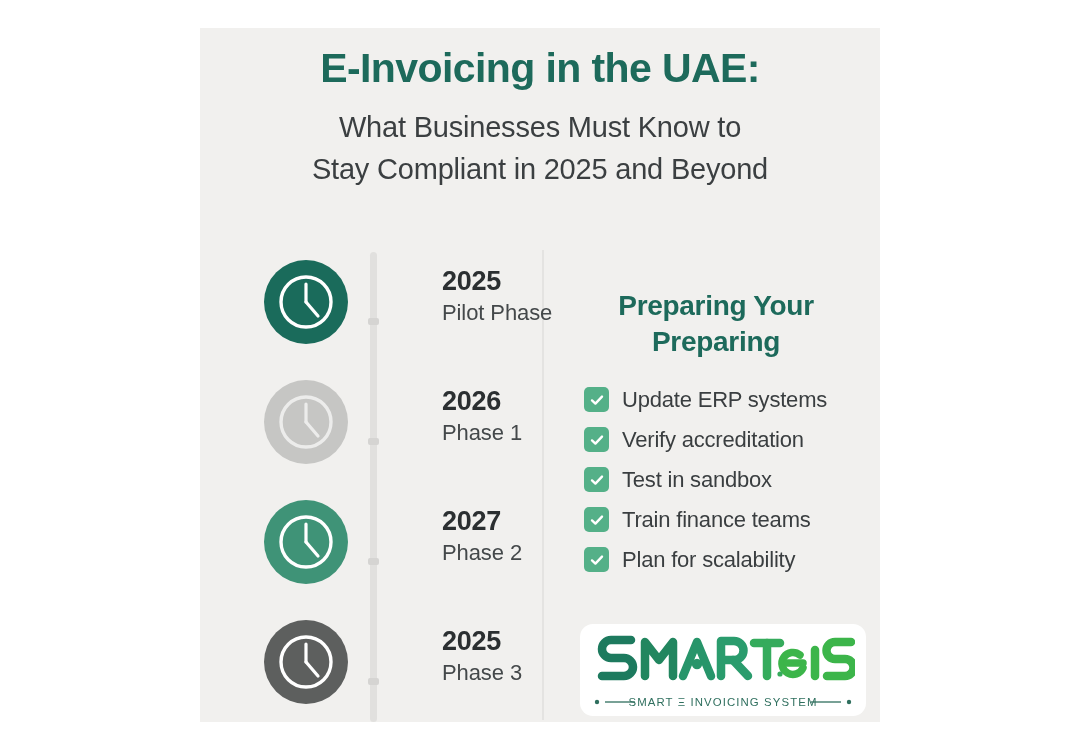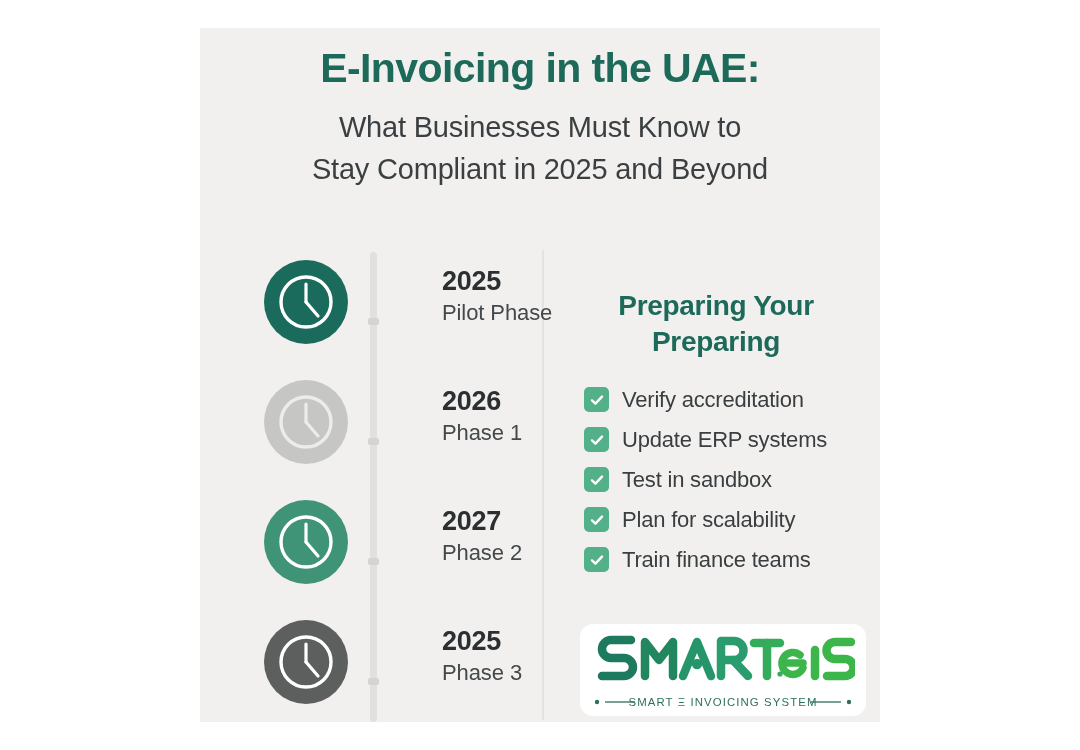--- a/index.html
+++ b/index.html
@@ -296,53 +296,53 @@
           <div>Preparing</div>
         </div>
 
         <ul class="check-list">
           <li class="check-item">
             <span class="check-box">
               <svg width="16" height="16" viewBox="0 0 16 16" aria-hidden="true">
                 <polyline points="3,8.4 6.4,11.6 13,4.6" fill="none" stroke="#ffffff" stroke-width="2.4" stroke-linecap="round" stroke-linejoin="round"></polyline>
               </svg>
             </span>
+            <span class="check-label">Update ERP systems</span>
+          </li>
+          <li class="check-item">
+            <span class="check-box">
+              <svg width="16" height="16" viewBox="0 0 16 16" aria-hidden="true">
+                <polyline points="3,8.4 6.4,11.6 13,4.6" fill="none" stroke="#ffffff" stroke-width="2.4" stroke-linecap="round" stroke-linejoin="round"></polyline>
+              </svg>
+            </span>
             <span class="check-label">Verify accreditation</span>
           </li>
           <li class="check-item">
             <span class="check-box">
               <svg width="16" height="16" viewBox="0 0 16 16" aria-hidden="true">
                 <polyline points="3,8.4 6.4,11.6 13,4.6" fill="none" stroke="#ffffff" stroke-width="2.4" stroke-linecap="round" stroke-linejoin="round"></polyline>
               </svg>
             </span>
-            <span class="check-label">Update ERP systems</span>
-          </li>
-          <li class="check-item">
-            <span class="check-box">
-              <svg width="16" height="16" viewBox="0 0 16 16" aria-hidden="true">
-                <polyline points="3,8.4 6.4,11.6 13,4.6" fill="none" stroke="#ffffff" stroke-width="2.4" stroke-linecap="round" stroke-linejoin="round"></polyline>
-              </svg>
-            </span>
             <span class="check-label">Test in sandbox</span>
           </li>
           <li class="check-item">
             <span class="check-box">
               <svg width="16" height="16" viewBox="0 0 16 16" aria-hidden="true">
                 <polyline points="3,8.4 6.4,11.6 13,4.6" fill="none" stroke="#ffffff" stroke-width="2.4" stroke-linecap="round" stroke-linejoin="round"></polyline>
               </svg>
             </span>
+            <span class="check-label">Train finance teams</span>
+          </li>
+          <li class="check-item">
+            <span class="check-box">
+              <svg width="16" height="16" viewBox="0 0 16 16" aria-hidden="true">
+                <polyline points="3,8.4 6.4,11.6 13,4.6" fill="none" stroke="#ffffff" stroke-width="2.4" stroke-linecap="round" stroke-linejoin="round"></polyline>
+              </svg>
+            </span>
             <span class="check-label">Plan for scalability</span>
-          </li>
-          <li class="check-item">
-            <span class="check-box">
-              <svg width="16" height="16" viewBox="0 0 16 16" aria-hidden="true">
-                <polyline points="3,8.4 6.4,11.6 13,4.6" fill="none" stroke="#ffffff" stroke-width="2.4" stroke-linecap="round" stroke-linejoin="round"></polyline>
-              </svg>
-            </span>
-            <span class="check-label">Train finance teams</span>
           </li>
         </ul>
 
         <div class="logo-card">
           <svg class="logo-mark" width="264" height="64" viewBox="0 0 264 64" aria-hidden="true">
             <g fill="none" stroke-linecap="round" stroke-linejoin="round" stroke-width="8.5">
 
               <path d="M40 10 H20 a9 9 0 0 0 0 18 h13 a9 9 0 0 1 0 18 H11" stroke="#1d7a5e"></path>
 
               <path d="M54 46 V12 l14 18 14 -18 v34" stroke="#22865f"></path>

